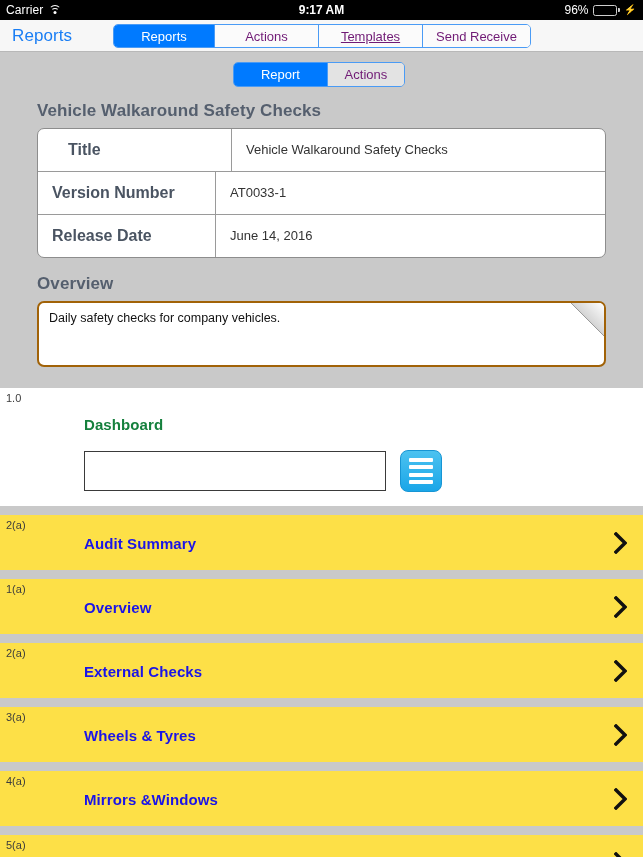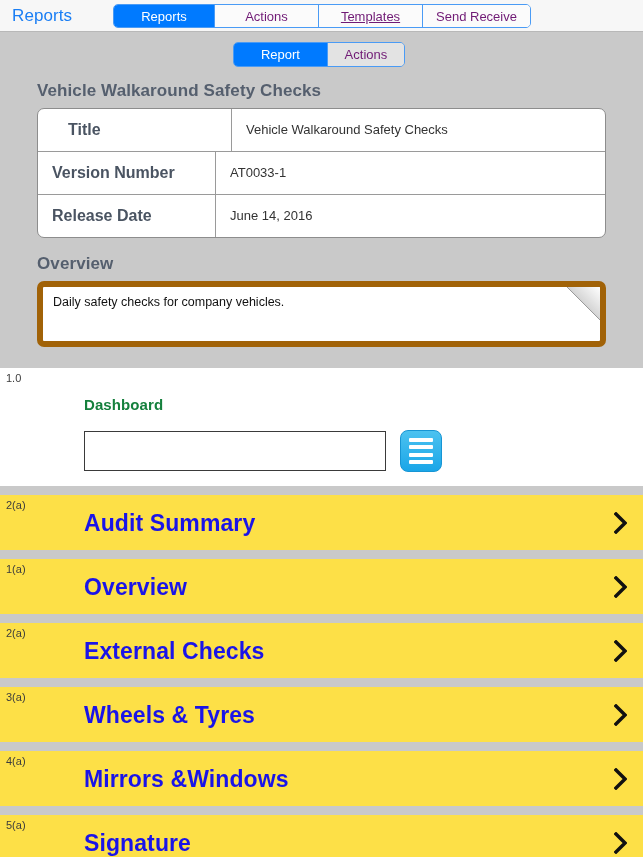--- a/index.html
+++ b/index.html
@@ -84,21 +84,21 @@
   .trow { display: flex; border-top: 1px solid #9a9a9a; }
   .trow:first-child { border-top: none; margin-left: 16px; }
   .tlabel {
     width: 178px; padding: 12px 0 12px 14px;
     font-size: 16px; font-weight: bold; color: #4a5462;
     border-right: 1px solid #9a9a9a;
   }
   .tvalue { flex: 1; padding: 13px 0 13px 14px; font-size: 13px; color: #333333; }
 
   .overview-box {
-    position: relative; background: #ffffff; border: 6px solid #a16207;
+    position: relative; background: #ffffff; border: 2px solid #a16207;
     border-radius: 7px; height: 66px; padding: 8px 10px; overflow: hidden;
   }
   .overview-text { font-size: 12.5px; color: #111111; }
   .curl { position: absolute; right: 0; top: 0; width: 33px; height: 33px; }
 
   
   .sect-gap { height: 9px; background: #c9c9c9; }
   .white-block { background: #ffffff; position: relative; }
   .idx {
     position: absolute; left: 6px; top: 4px;
@@ -122,32 +122,51 @@
     border: 1px solid #1795d4;
     display: flex; flex-direction: column; align-items: center;
     justify-content: center; gap: 3.5px; cursor: pointer;
   }
   .list-btn span { display: block; width: 24px; height: 4px; background: #ffffff; border-radius: 1px; }
 
   
   .row { background: #fde047; position: relative; height: 55px; }
   .row-label {
     position: absolute; left: 84px; top: 50%; transform: translateY(-50%);
-    font-size: 23px; font-weight: bold; color: #1a14e8; letter-spacing: .1px;
+    font-size: 15px; font-weight: bold; color: #1a14e8; letter-spacing: .1px;
   }
   .chev {
     position: absolute; right: 16px; top: 50%; transform: translateY(-50%);
     width: 13px; height: 22px;
   }
 </style>
 </head>
 <body>
 
 <div id="app">
 
+  <div class="statusbar">
+    <div class="sb-left">
+      <span class="sb-carrier">Carrier</span>
+      <span class="wifi-icon">
+          <i></i>
+          <i></i>
+          <i></i>
+        </span>
+    </div>
+    <div class="sb-center">9:17 AM</div>
+    <div class="sb-right">
+      <span class="sb-pct">96%</span>
+      <span class="batt">
+        <span class="batt-body"><span class="batt-fill" style="width:96%"></span></span>
+        <span class="batt-cap"></span>
+      </span>
+      <span class="bolt">⚡</span>
+    </div>
+  </div>
 
   <div class="navbar">
     <span class="nav-title">Reports</span>
     <div class="seg">
       <div class="seg-item on seg-w1">Reports</div>
       <div class="seg-item seg-w2">Actions</div>
       <div class="seg-item seg-w3">Templates</div>
       <div class="seg-item seg-w4">Send Receive</div>
     </div>
   </div>

